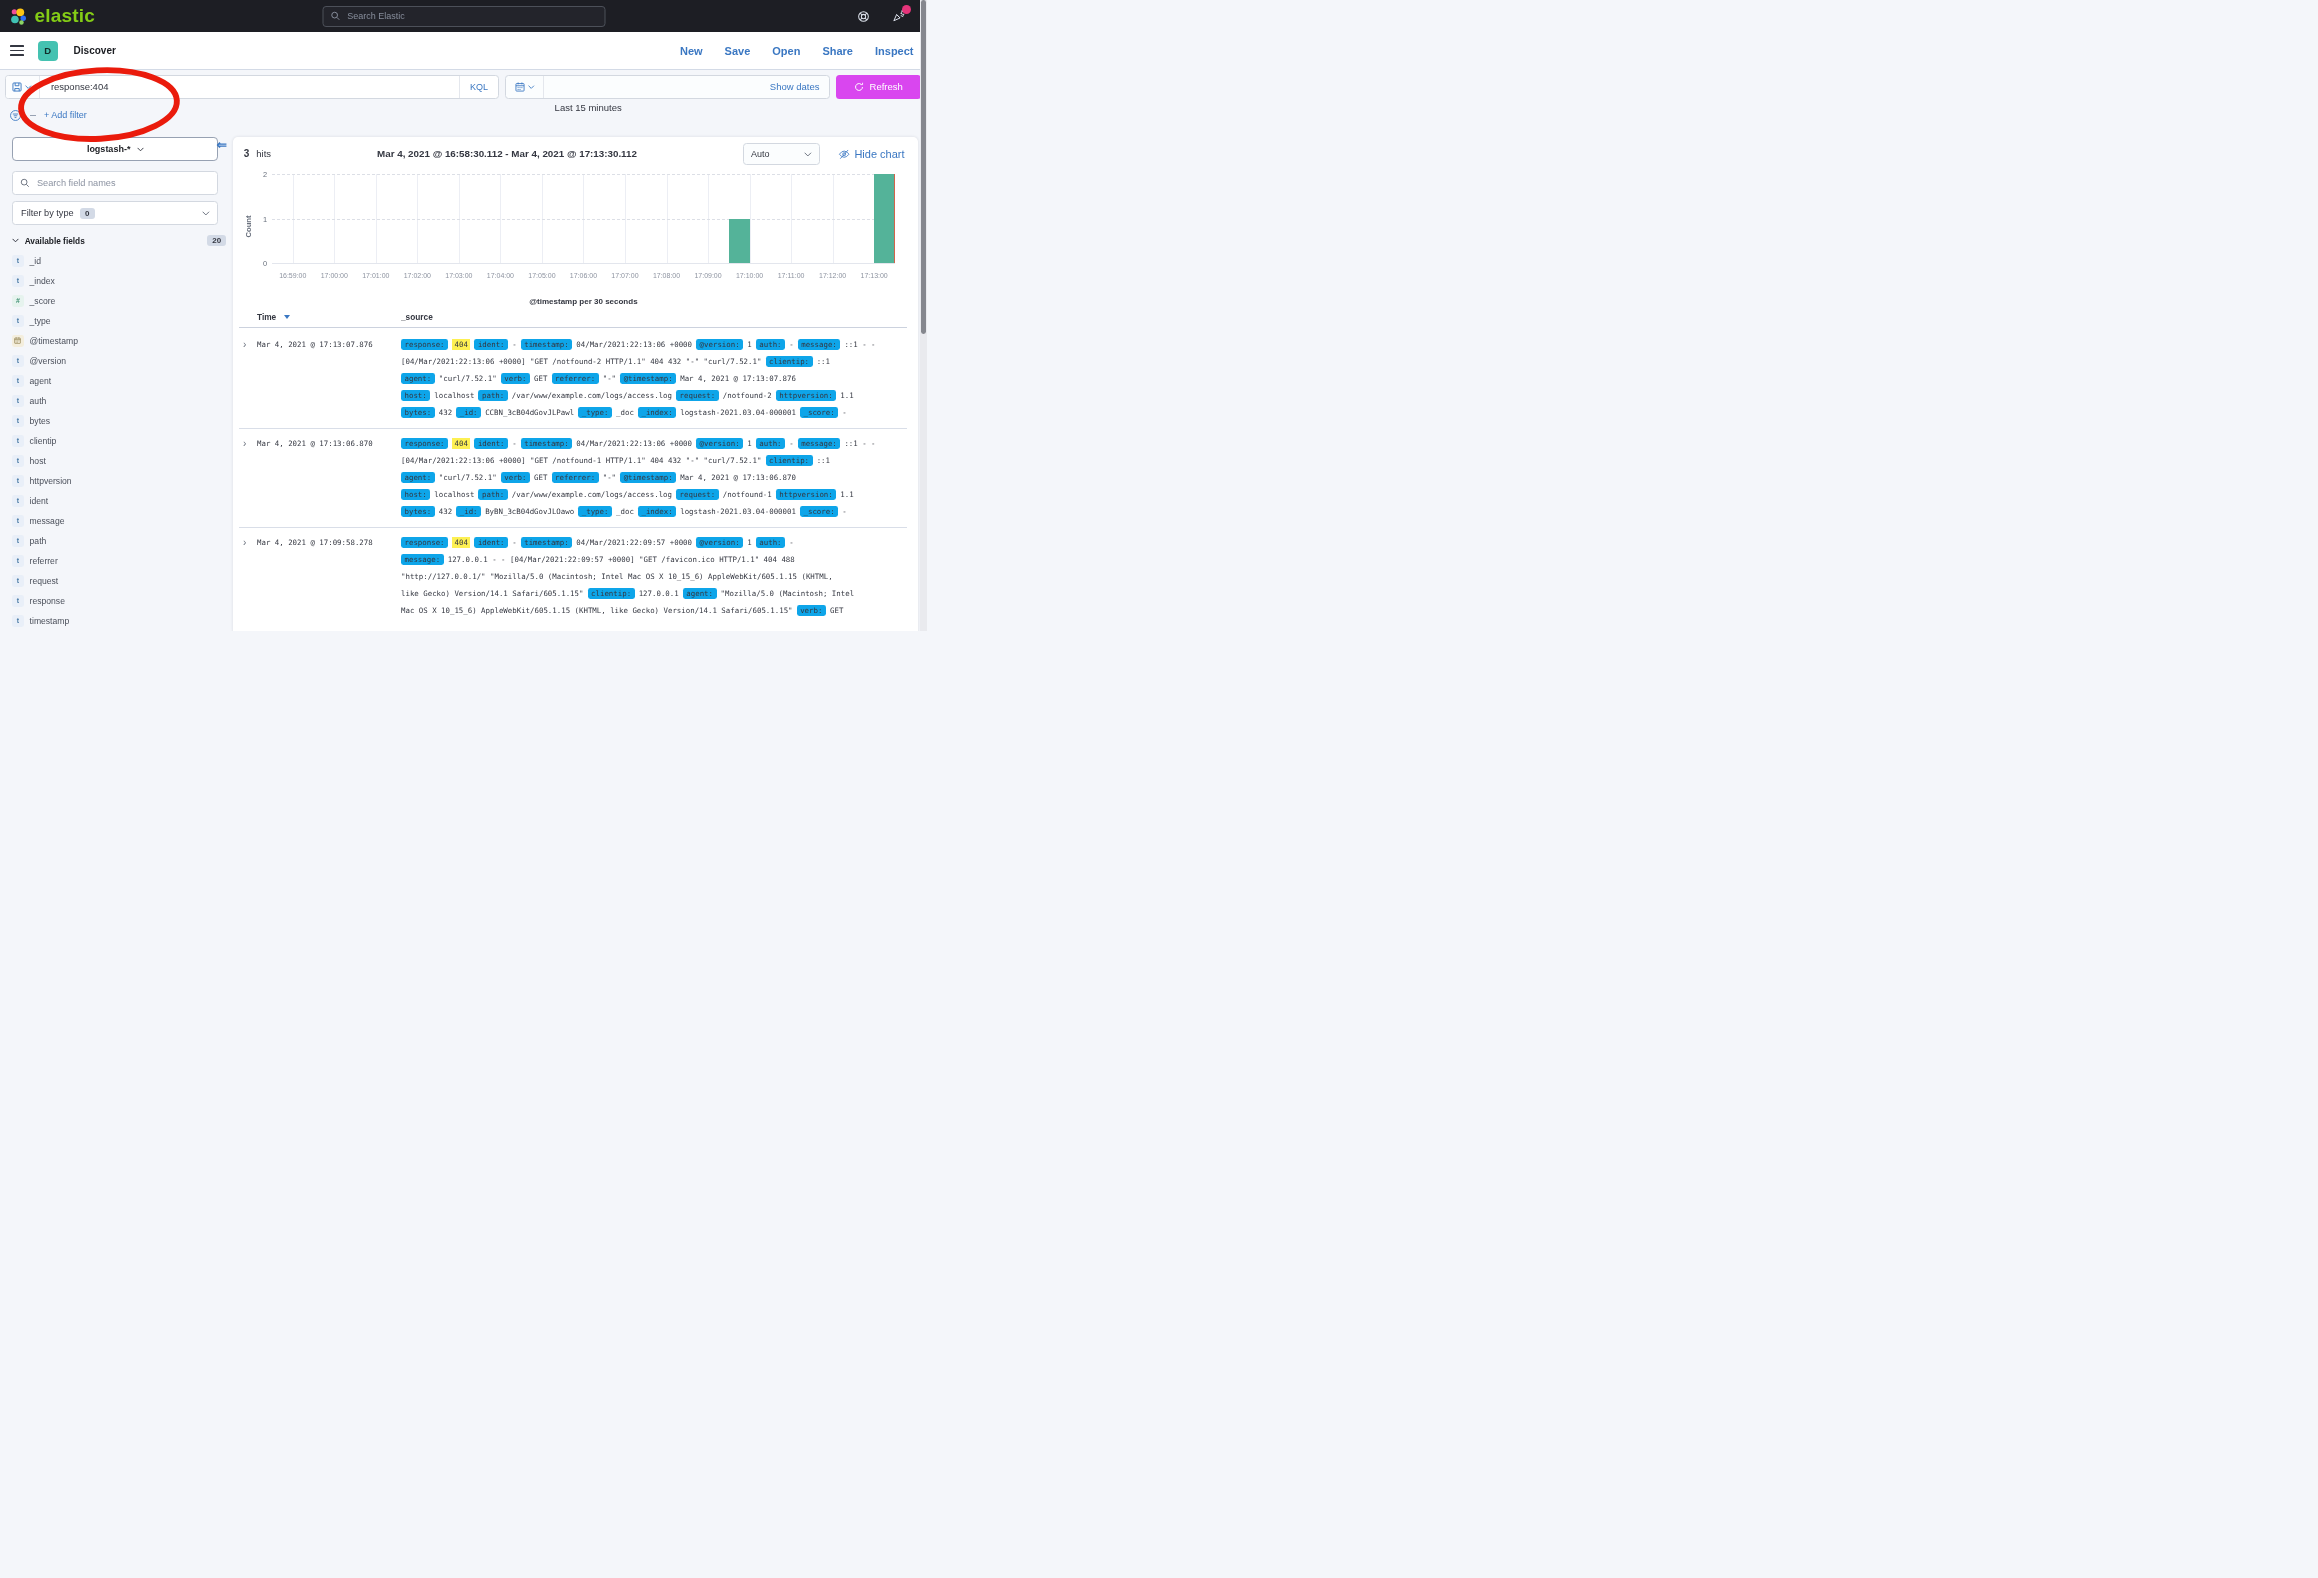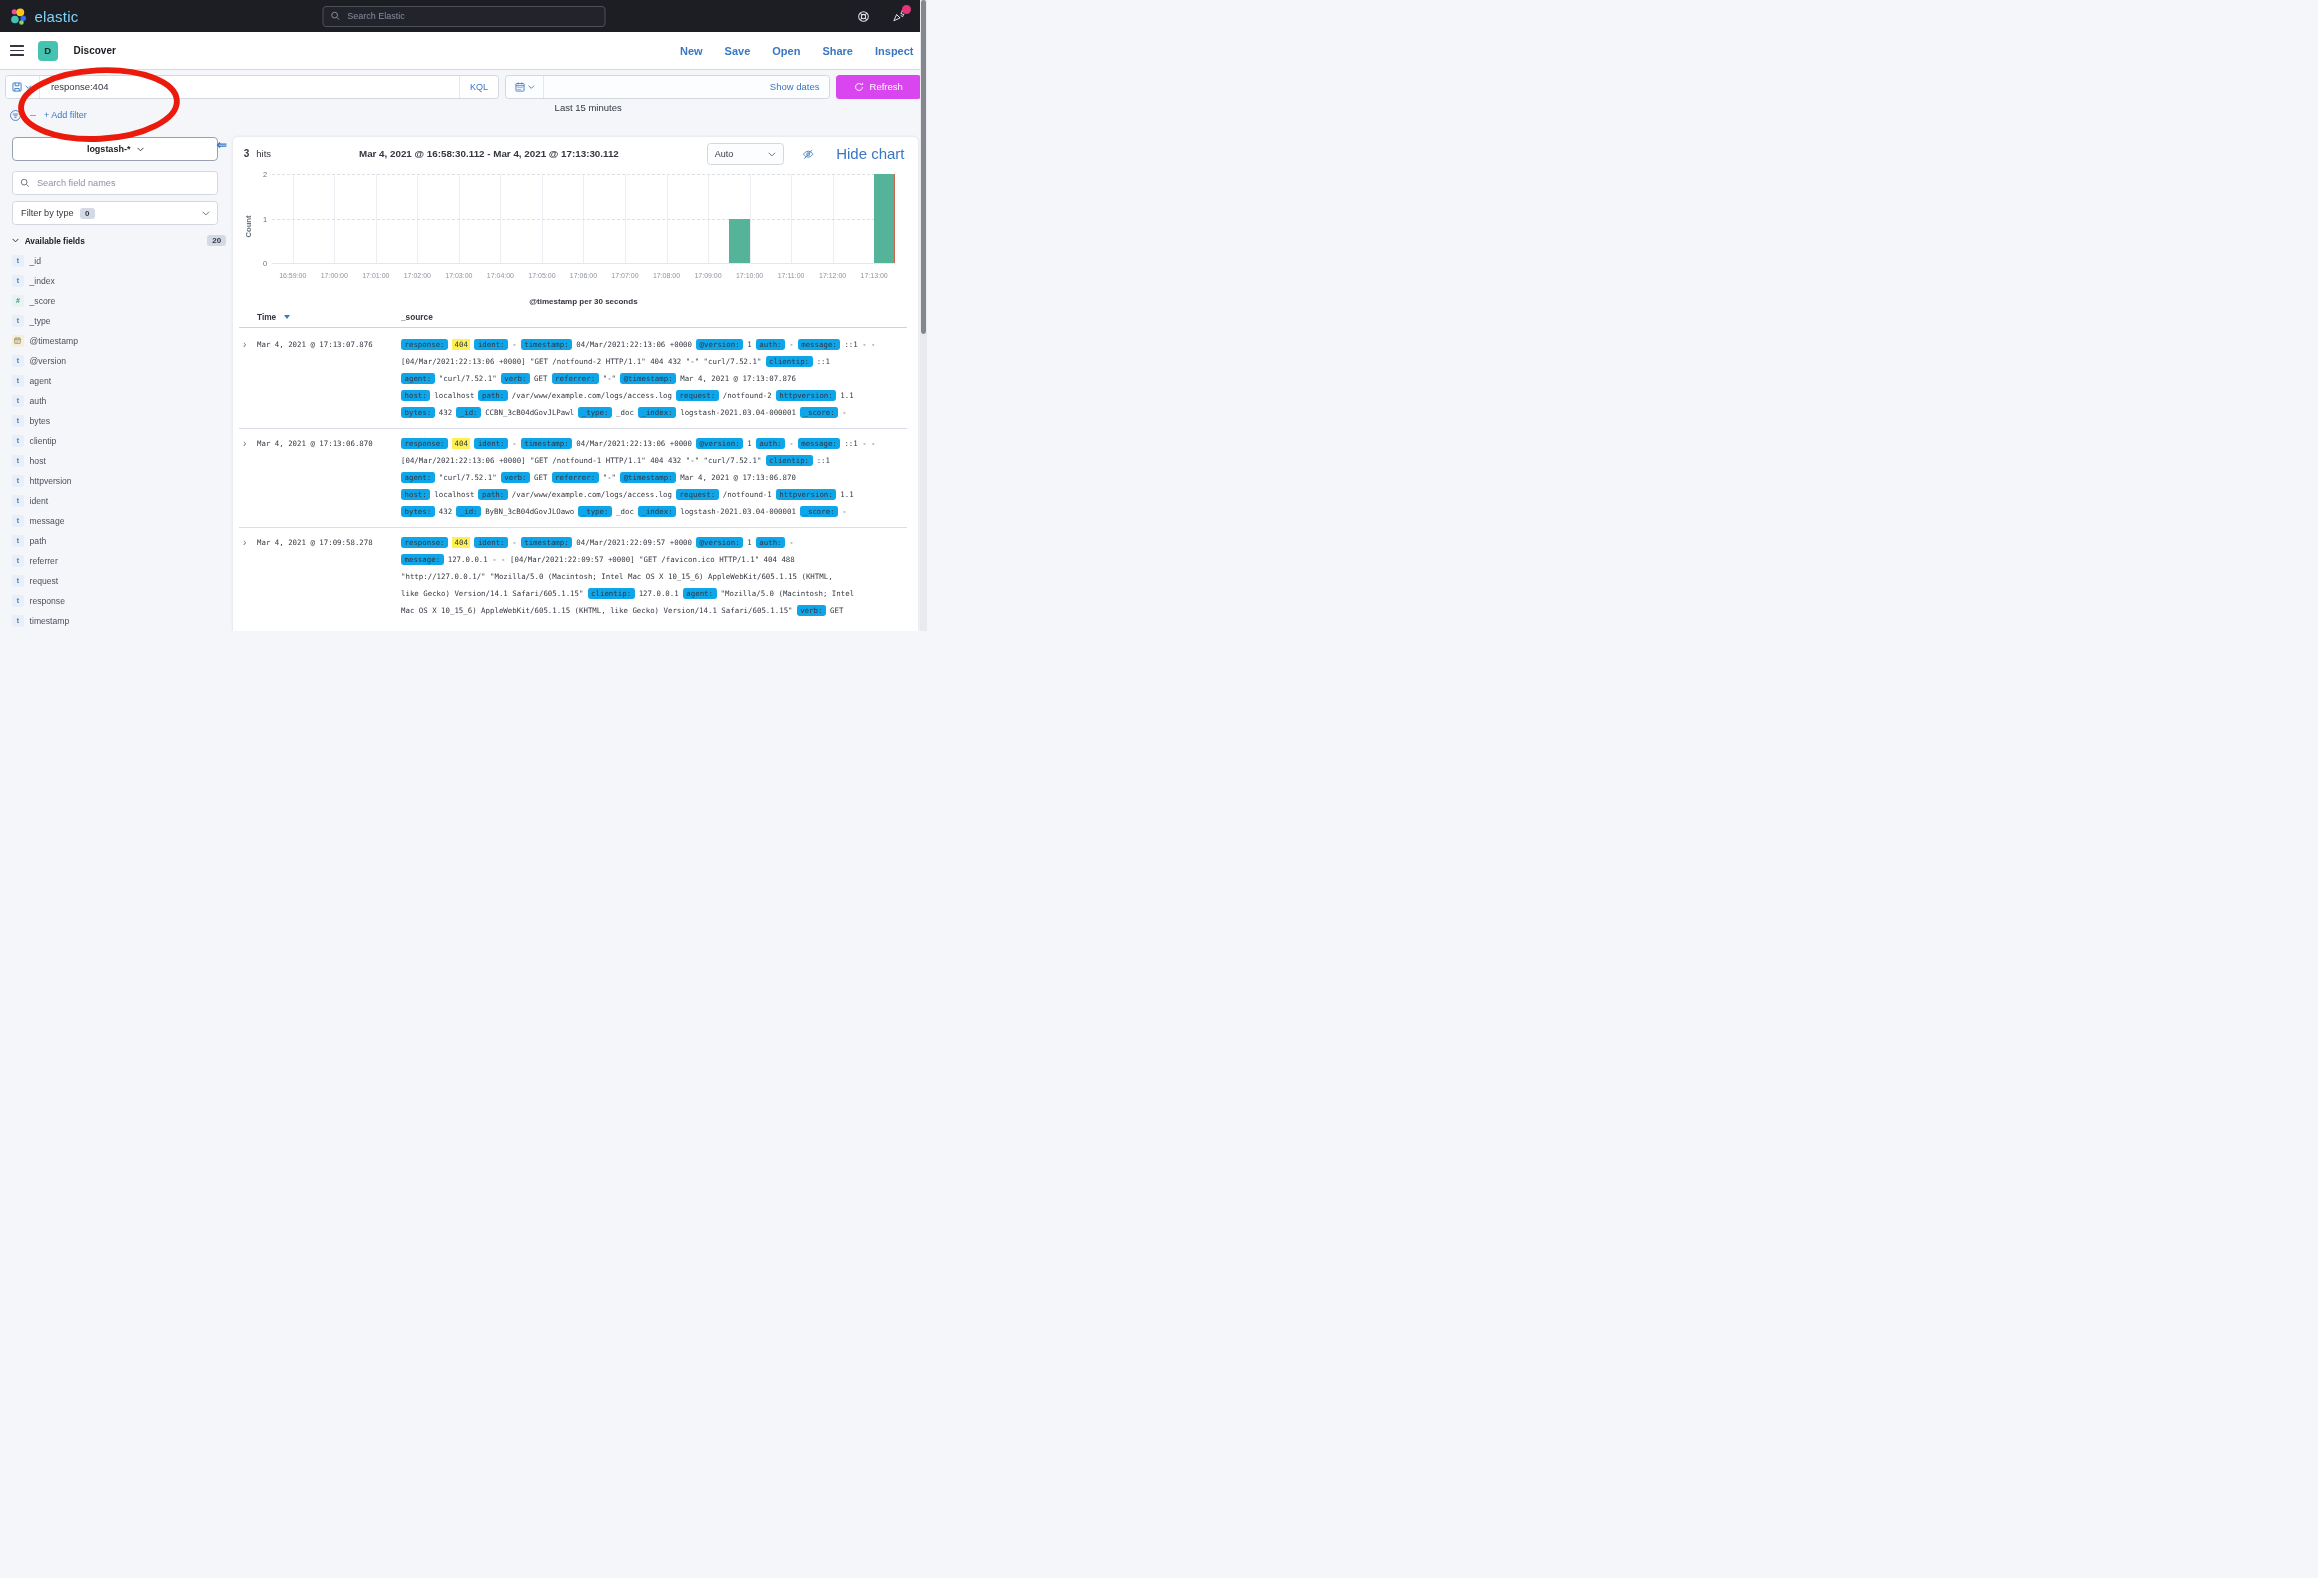--- a/index.html
+++ b/index.html
@@ -6,21 +6,21 @@
   html,body { width:927px; height:631px; overflow:hidden; }
   body {
     font-family: "Liberation Sans", sans-serif;
     background:#f4f6fa; color:#343741; position:relative;
   }
   svg { display:block; }
 
   
   .topbar { height:32px; background:#1d1e24; display:flex; align-items:center; position:relative; }
   .brand { display:flex; align-items:center; gap:6.5px; margin-left:9px; }
-  .brand-text { color:#7dd3fc; font-size:15px; font-weight:400; letter-spacing:0.2px; }
+  .brand-text { color:#84cc16; font-size:19px; font-weight:700; letter-spacing:0.2px; }
   .top-search { position:absolute; left:50%; transform:translateX(-50%); width:283px; height:21px;
     border:0.6px solid #4c5059; border-radius:3.5px; display:flex; align-items:center; gap:6.5px;
     padding:0 7.7px; color:#878e9c; font-size:9px; background:#23242b; }
   .top-icons { margin-left:auto; display:flex; align-items:center; gap:22.5px; margin-right:21px; }
   .news-wrap { position:relative; }
   .news-dot { position:absolute; top:-4.1px; right:-5.3px; width:9px; height:9px; border-radius:50%; background:#e5347a; }
 
   
   .appbar { height:38px; background:#fff; border-bottom:0.6px solid #d3dae6; display:flex; align-items:center; padding:0 10px; }
   .hamburger { width:14px; display:flex; flex-direction:column; gap:2.4px; cursor:pointer; }
@@ -78,21 +78,21 @@
   .main { flex:1; margin-right:9.5px; }
   .card { background:#fff; height:100%; border-radius:4.7px 4.7px 0 0; box-shadow:0 0.6px 3px rgba(45,52,66,.14);
     padding:0 10.6px 0 6px; overflow:hidden; }
   .hits-row { height:34px; display:flex; align-items:center; padding-left:4.7px; }
   .hits-count { font-size:10px; font-weight:700; }
   .hits-label { font-size:9.5px; margin-left:7px; }
   .date-range { flex:1; text-align:center; font-size:9.8px; font-weight:600; color:#343741; }
   .interval-select { width:77px; height:22.5px; border:0.6px solid #d3d8e0; border-radius:3.5px; background:#fbfdfe;
     display:flex; align-items:center; padding:0 7px; font-size:9px; gap:4.7px; cursor:pointer; }
   .interval-select .chev { margin-left:auto; }
-  .hide-chart { margin-left:18px; margin-right:2.4px; display:flex; align-items:center; gap:22px; color:#3a77c2; font-size:15px; cursor:pointer; }
+  .hide-chart { margin-left:18px; margin-right:2.4px; display:flex; align-items:center; gap:4px; color:#3a77c2; font-size:11px; cursor:pointer; }
 
   
   .chart { position:relative; height:135px; margin-top:1.2px; }
   .ylab { position:absolute; left:-2.4px; top:50px; transform:rotate(-90deg); font-size:7.7px; font-weight:700; color:#69707d; }
   .plot { position:absolute; left:33px; right:12px; top:2.4px; bottom:43px; border-bottom:1.2px solid #e3e6ed; }
   .vgrid { position:absolute; top:0; bottom:0; width:0.6px; background:#eceef4; }
   .hgrid { position:absolute; left:0; right:0; height:0; border-top:1.2px dashed #dcdfe6; }
   .ytick { position:absolute; left:-18px; width:13px; text-align:right; font-size:7.4px; color:#69707d; }
   .bar { position:absolute; bottom:0; background:#54b399; }
   .bar.marker { border-right:1.8px solid #d0654c; }

